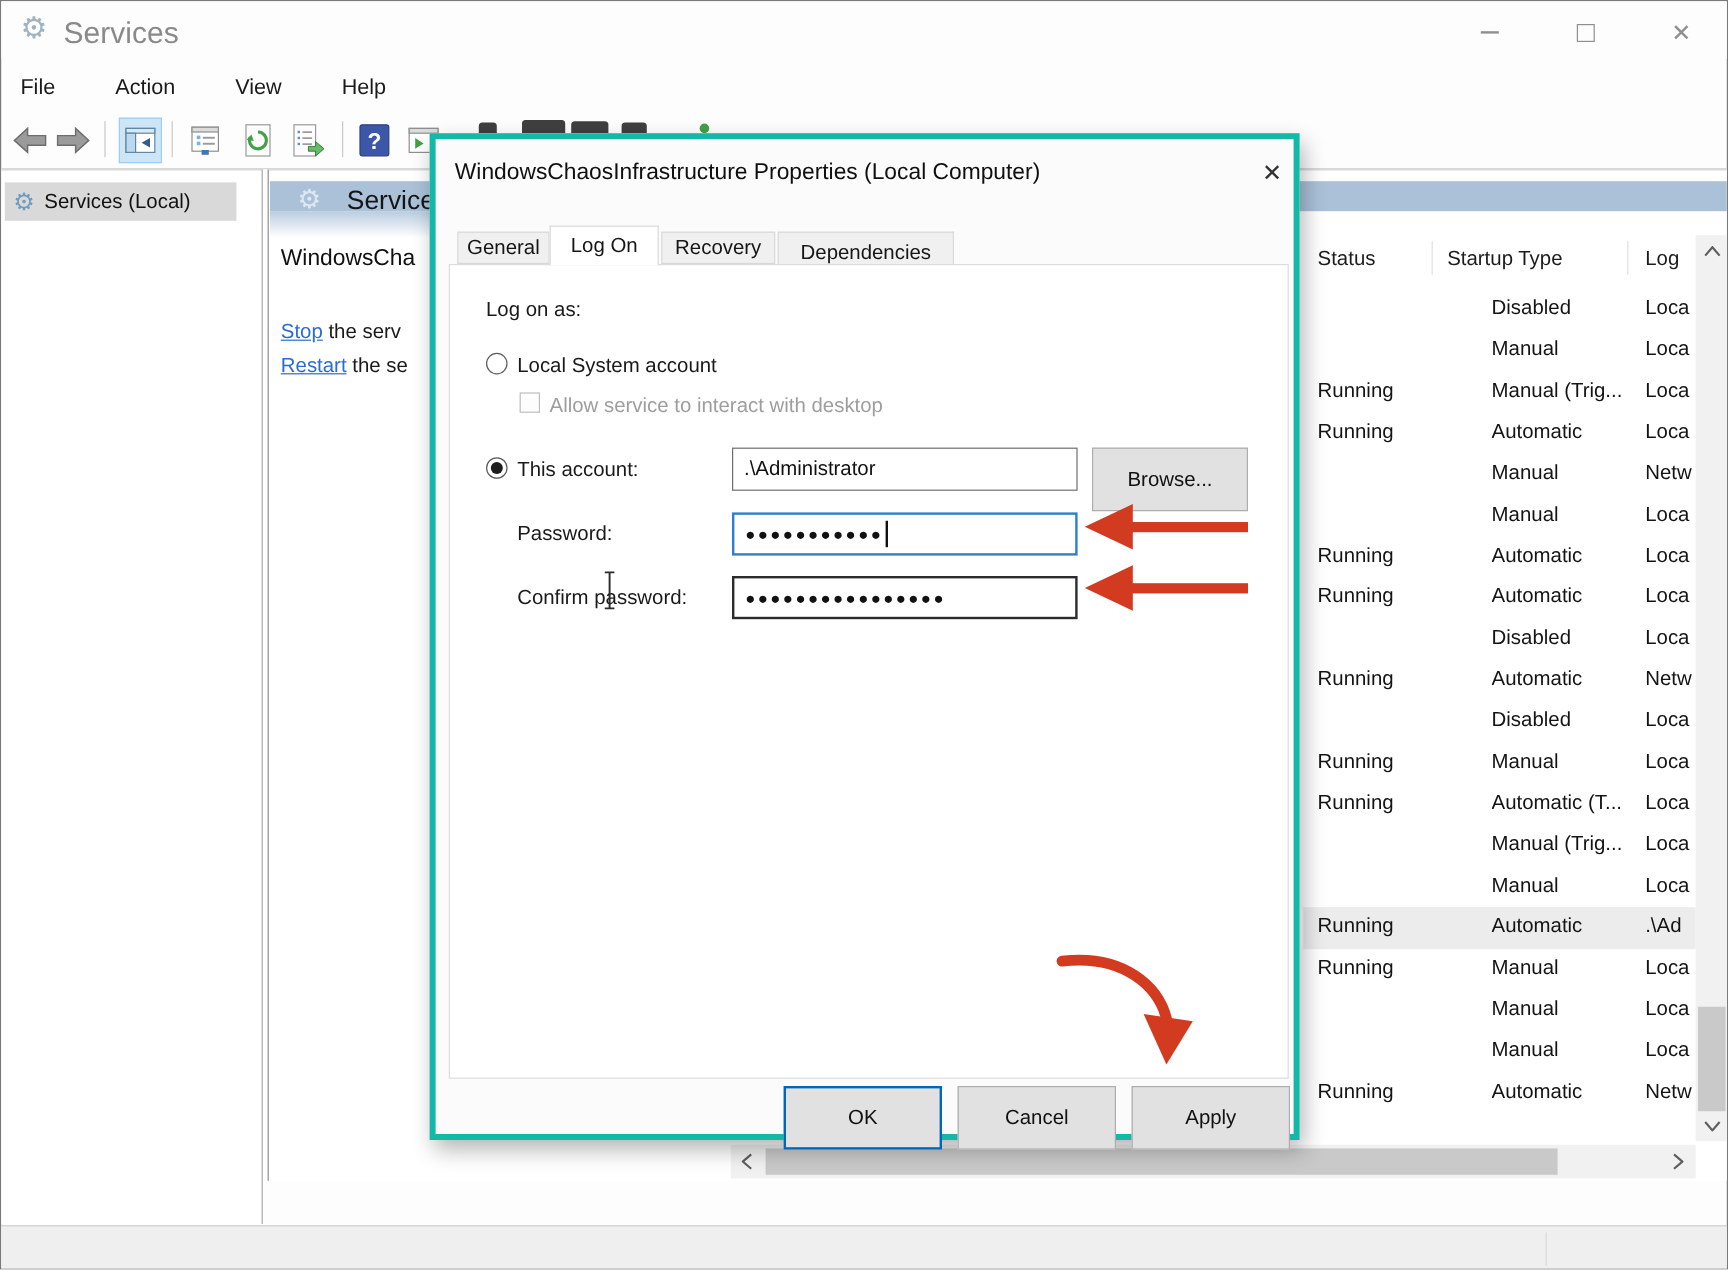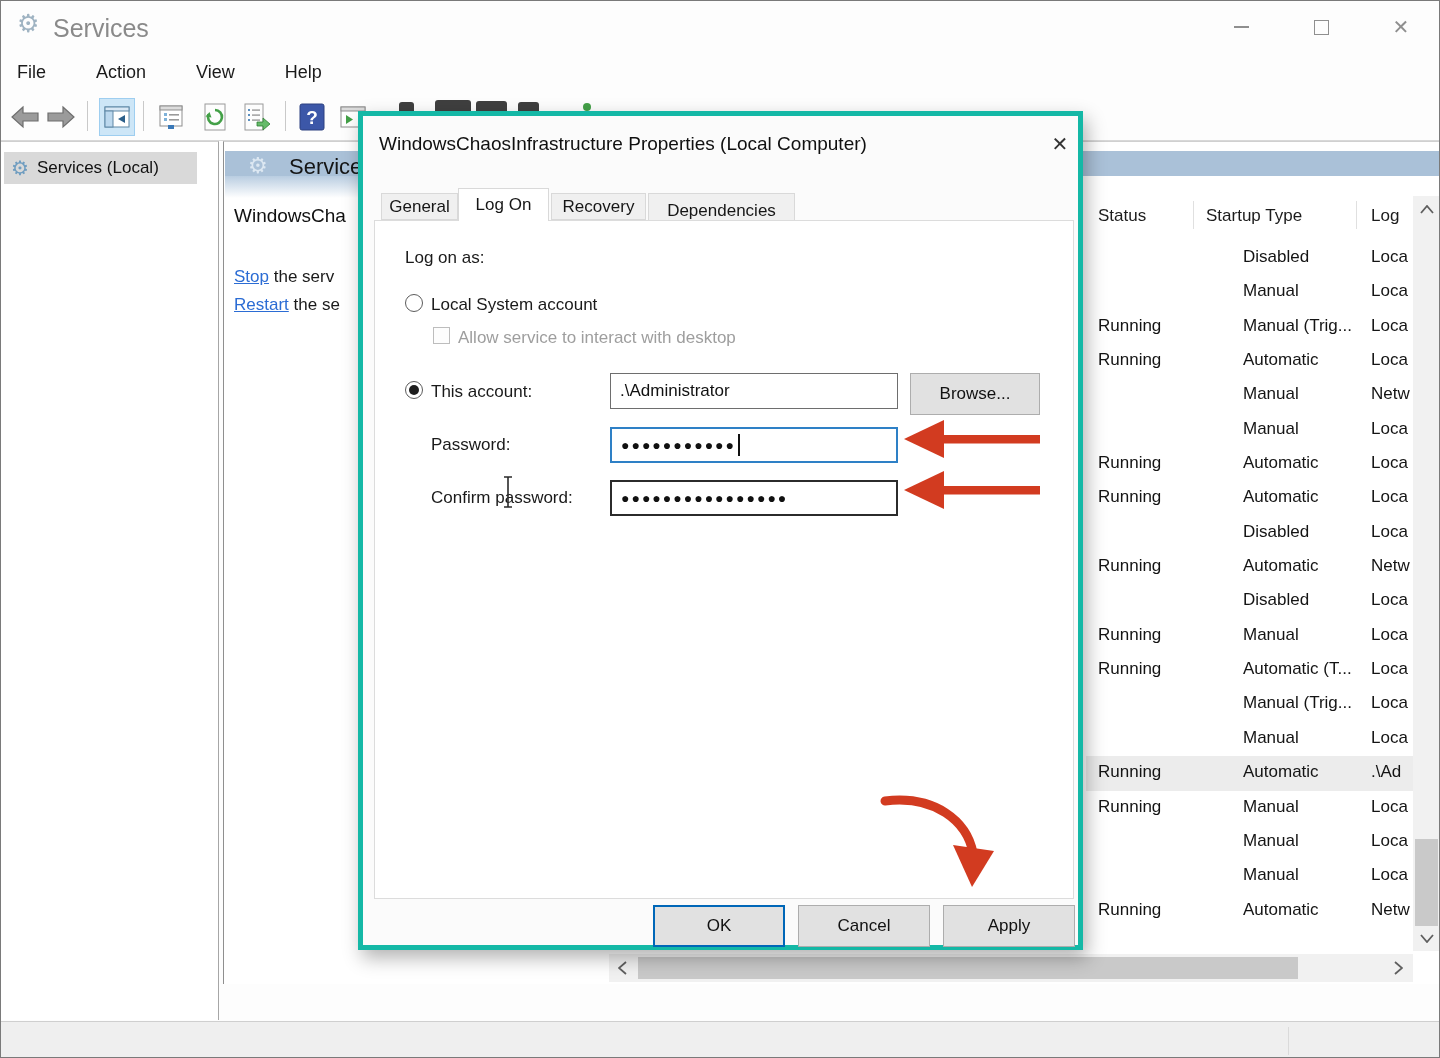--- a/index.html
+++ b/index.html
@@ -65,21 +65,21 @@
   #dlg-panel{left:11px;top:104px;width:700px;height:679px;background:#fff;border:1px solid #dcdcdc;box-sizing:border-box;z-index:1;}
   .lbl{position:absolute;font-size:17px;color:#1a1a1a;white-space:nowrap;}
   .radio{position:absolute;width:18px;height:18px;border:1px solid #5c5c5c;border-radius:50%;background:#fff;box-sizing:border-box;}
   .radio.on::after{content:"";position:absolute;left:3px;top:3px;width:10px;height:10px;border-radius:50%;background:#1d1d1d;}
   .chk{position:absolute;width:17px;height:17px;border:1px solid #bdbdbd;background:#fdfdfd;box-sizing:border-box;}
   .field{position:absolute;width:288px;height:36px;background:#fff;border:1px solid #6e6e6e;box-sizing:border-box;font-size:17px;color:#111;display:flex;align-items:center;padding:0 9px;white-space:nowrap;overflow:hidden;}
   #pwd-field{border:2px solid #2e80c6;}
   #confirm-field{border:2px solid #2b2b2b;}
   .dots{font-size:14px;letter-spacing:2px;color:#111;}
   #caret{display:inline-block;width:1.5px;height:22px;background:#111;margin-left:2px;}
-  .btn{position:absolute;width:132px;height:42px;background:#e1e1e1;border:1px solid #adadad;box-sizing:border-box;display:flex;align-items:center;justify-content:center;font-size:17px;color:#111;}
+  .btn{position:absolute;width:132px;height:53px;background:#e1e1e1;border:1px solid #adadad;box-sizing:border-box;display:flex;align-items:center;justify-content:center;font-size:17px;color:#111;}
   #ok-btn{border:2px solid #0067b8;}
   .ann{z-index:60;pointer-events:none;}
 </style>
 </head>
 <body>
 
 <div id="win">
 
   <div class="abs" id="titlebar">
     <div class="abs" id="app-gear">⚙</div>

